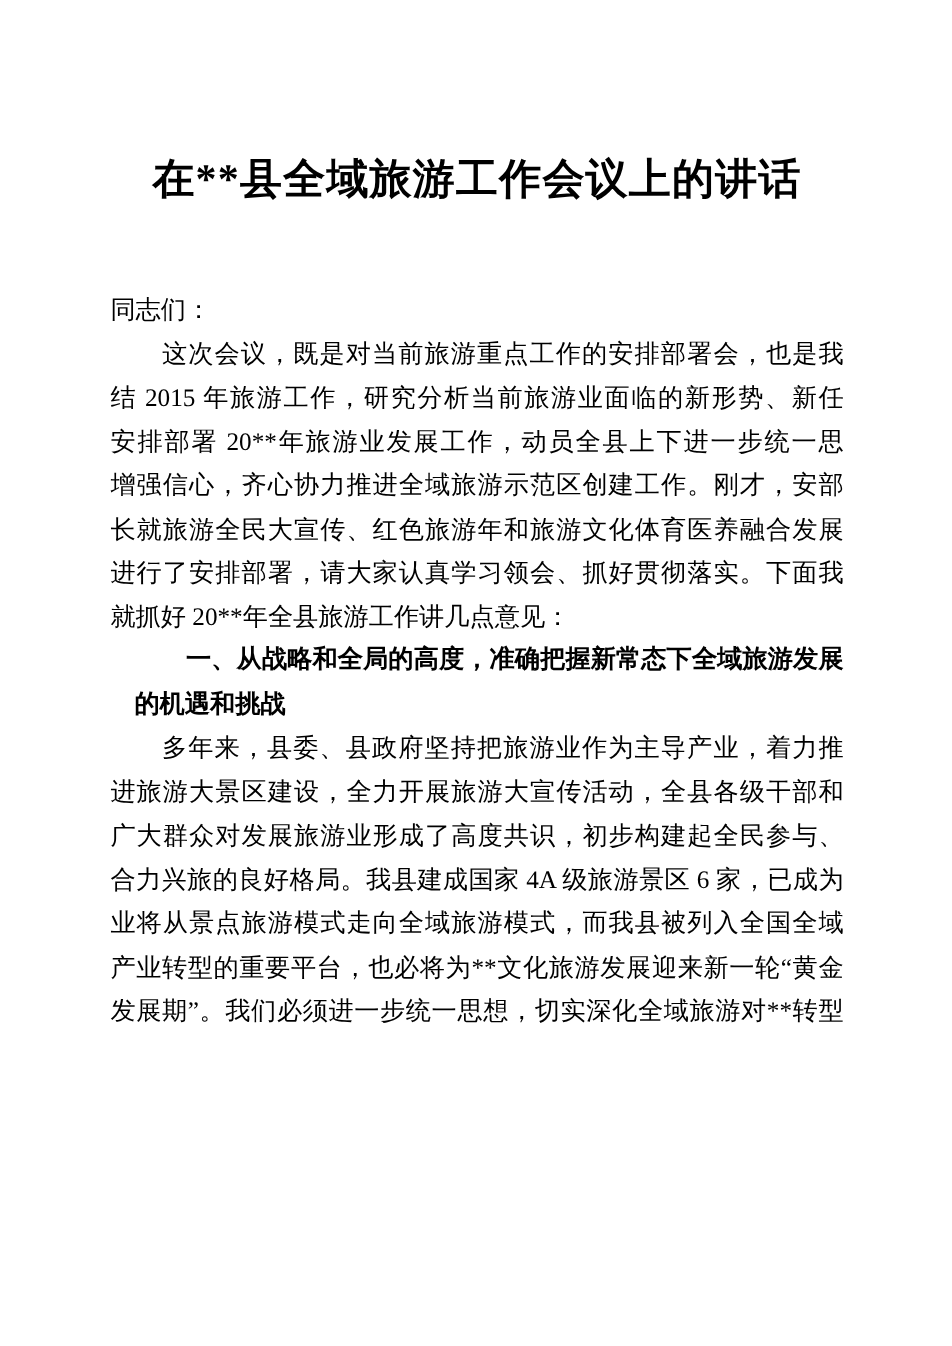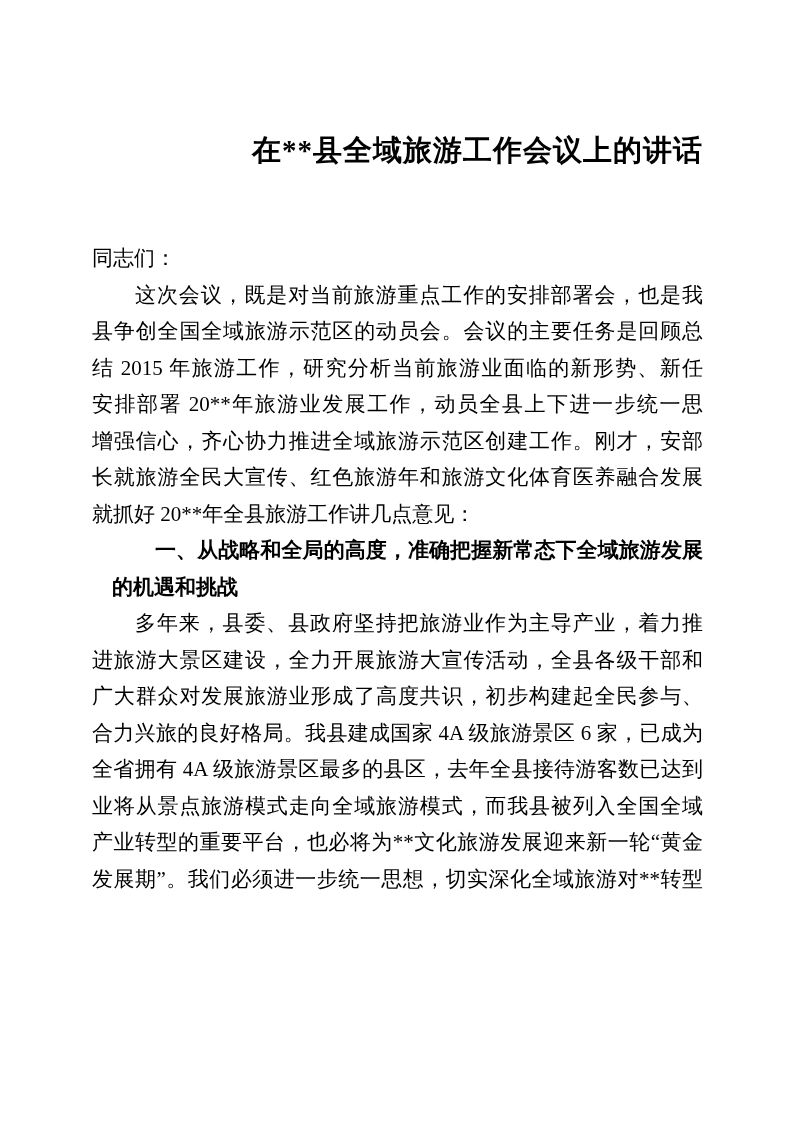--- a/index.html
+++ b/index.html
@@ -10,24 +10,24 @@
   .page {
     position: relative;
     width: 793px;
     height: 1122px;
     background: #ffffff;
     color: #000000;
     overflow: hidden;
   }
   .doc-title {
     margin: 131px 90px 0 92px;
-    text-align: right;
+    text-align: center;
     font-family: "Liberation Serif", "DejaVu Serif", serif;
     font-weight: bold;
-    font-size: 29px;
+    font-size: 35px;
     line-height: 38px;
     letter-spacing: 1px;
   }
   .body-text {
     margin: 71px 90px 0 92px;
   }
   .line {
     font-family: "Liberation Serif", "DejaVu Serif", serif;
     font-size: 21px;
     line-height: 36.5px;
@@ -57,39 +57,38 @@
 <div class="page">
 
   <div class="doc-title">在**县全域旅游工作会议上的讲话</div>
 
   <div class="body-text">
 
     <div class="line left">同志们：</div>
 
     <div>
       <div class="line indent">这次会议，既是对当前旅游重点工作的安排部署会，也是我</div>
-      <div class="line">县争创全国全域旅游示范区的动员会。会议的主要任务是回顾总</div>
       <div class="line">结 2015 年旅游工作，研究分析当前旅游业面临的新形势、新任务，</div>
       <div class="line">安排部署 20**年旅游业发展工作，动员全县上下进一步统一思想，</div>
       <div class="line">增强信心，齐心协力推进全域旅游示范区创建工作。刚才，安部</div>
       <div class="line">长就旅游全民大宣传、红色旅游年和旅游文化体育医养融合发展</div>
+      <div class="line">进行了安排部署，请大家认真学习领会、抓好贯彻落实。下面我</div>
       <div class="line left">就抓好 20**年全县旅游工作讲几点意见：</div>
     </div>
 
     <div>
       <div class="line heading indent">一、从战略和全局的高度，准确把握新常态下全域旅游发展</div>
       <div class="line heading left">的机遇和挑战</div>
     </div>
 
     <div>
       <div class="line indent">多年来，县委、县政府坚持把旅游业作为主导产业，着力推</div>
       <div class="line">进旅游大景区建设，全力开展旅游大宣传活动，全县各级干部和</div>
       <div class="line">广大群众对发展旅游业形成了高度共识，初步构建起全民参与、</div>
       <div class="line">合力兴旅的良好格局。我县建成国家 4A 级旅游景区 6 家，已成为</div>
-      <div class="line">全省拥有 4A 级旅游景区最多的县区，去年全县接待游客数已达到</div>
       <div class="line">业将从景点旅游模式走向全域旅游模式，而我县被列入全国全域</div>
       <div class="line">产业转型的重要平台，也必将为**文化旅游发展迎来新一轮“黄金</div>
       <div class="line">发展期”。我们必须进一步统一思想，切实深化全域旅游对**转型</div>
     </div>
 
   </div>
 
 </div>
 
 </body></html>

